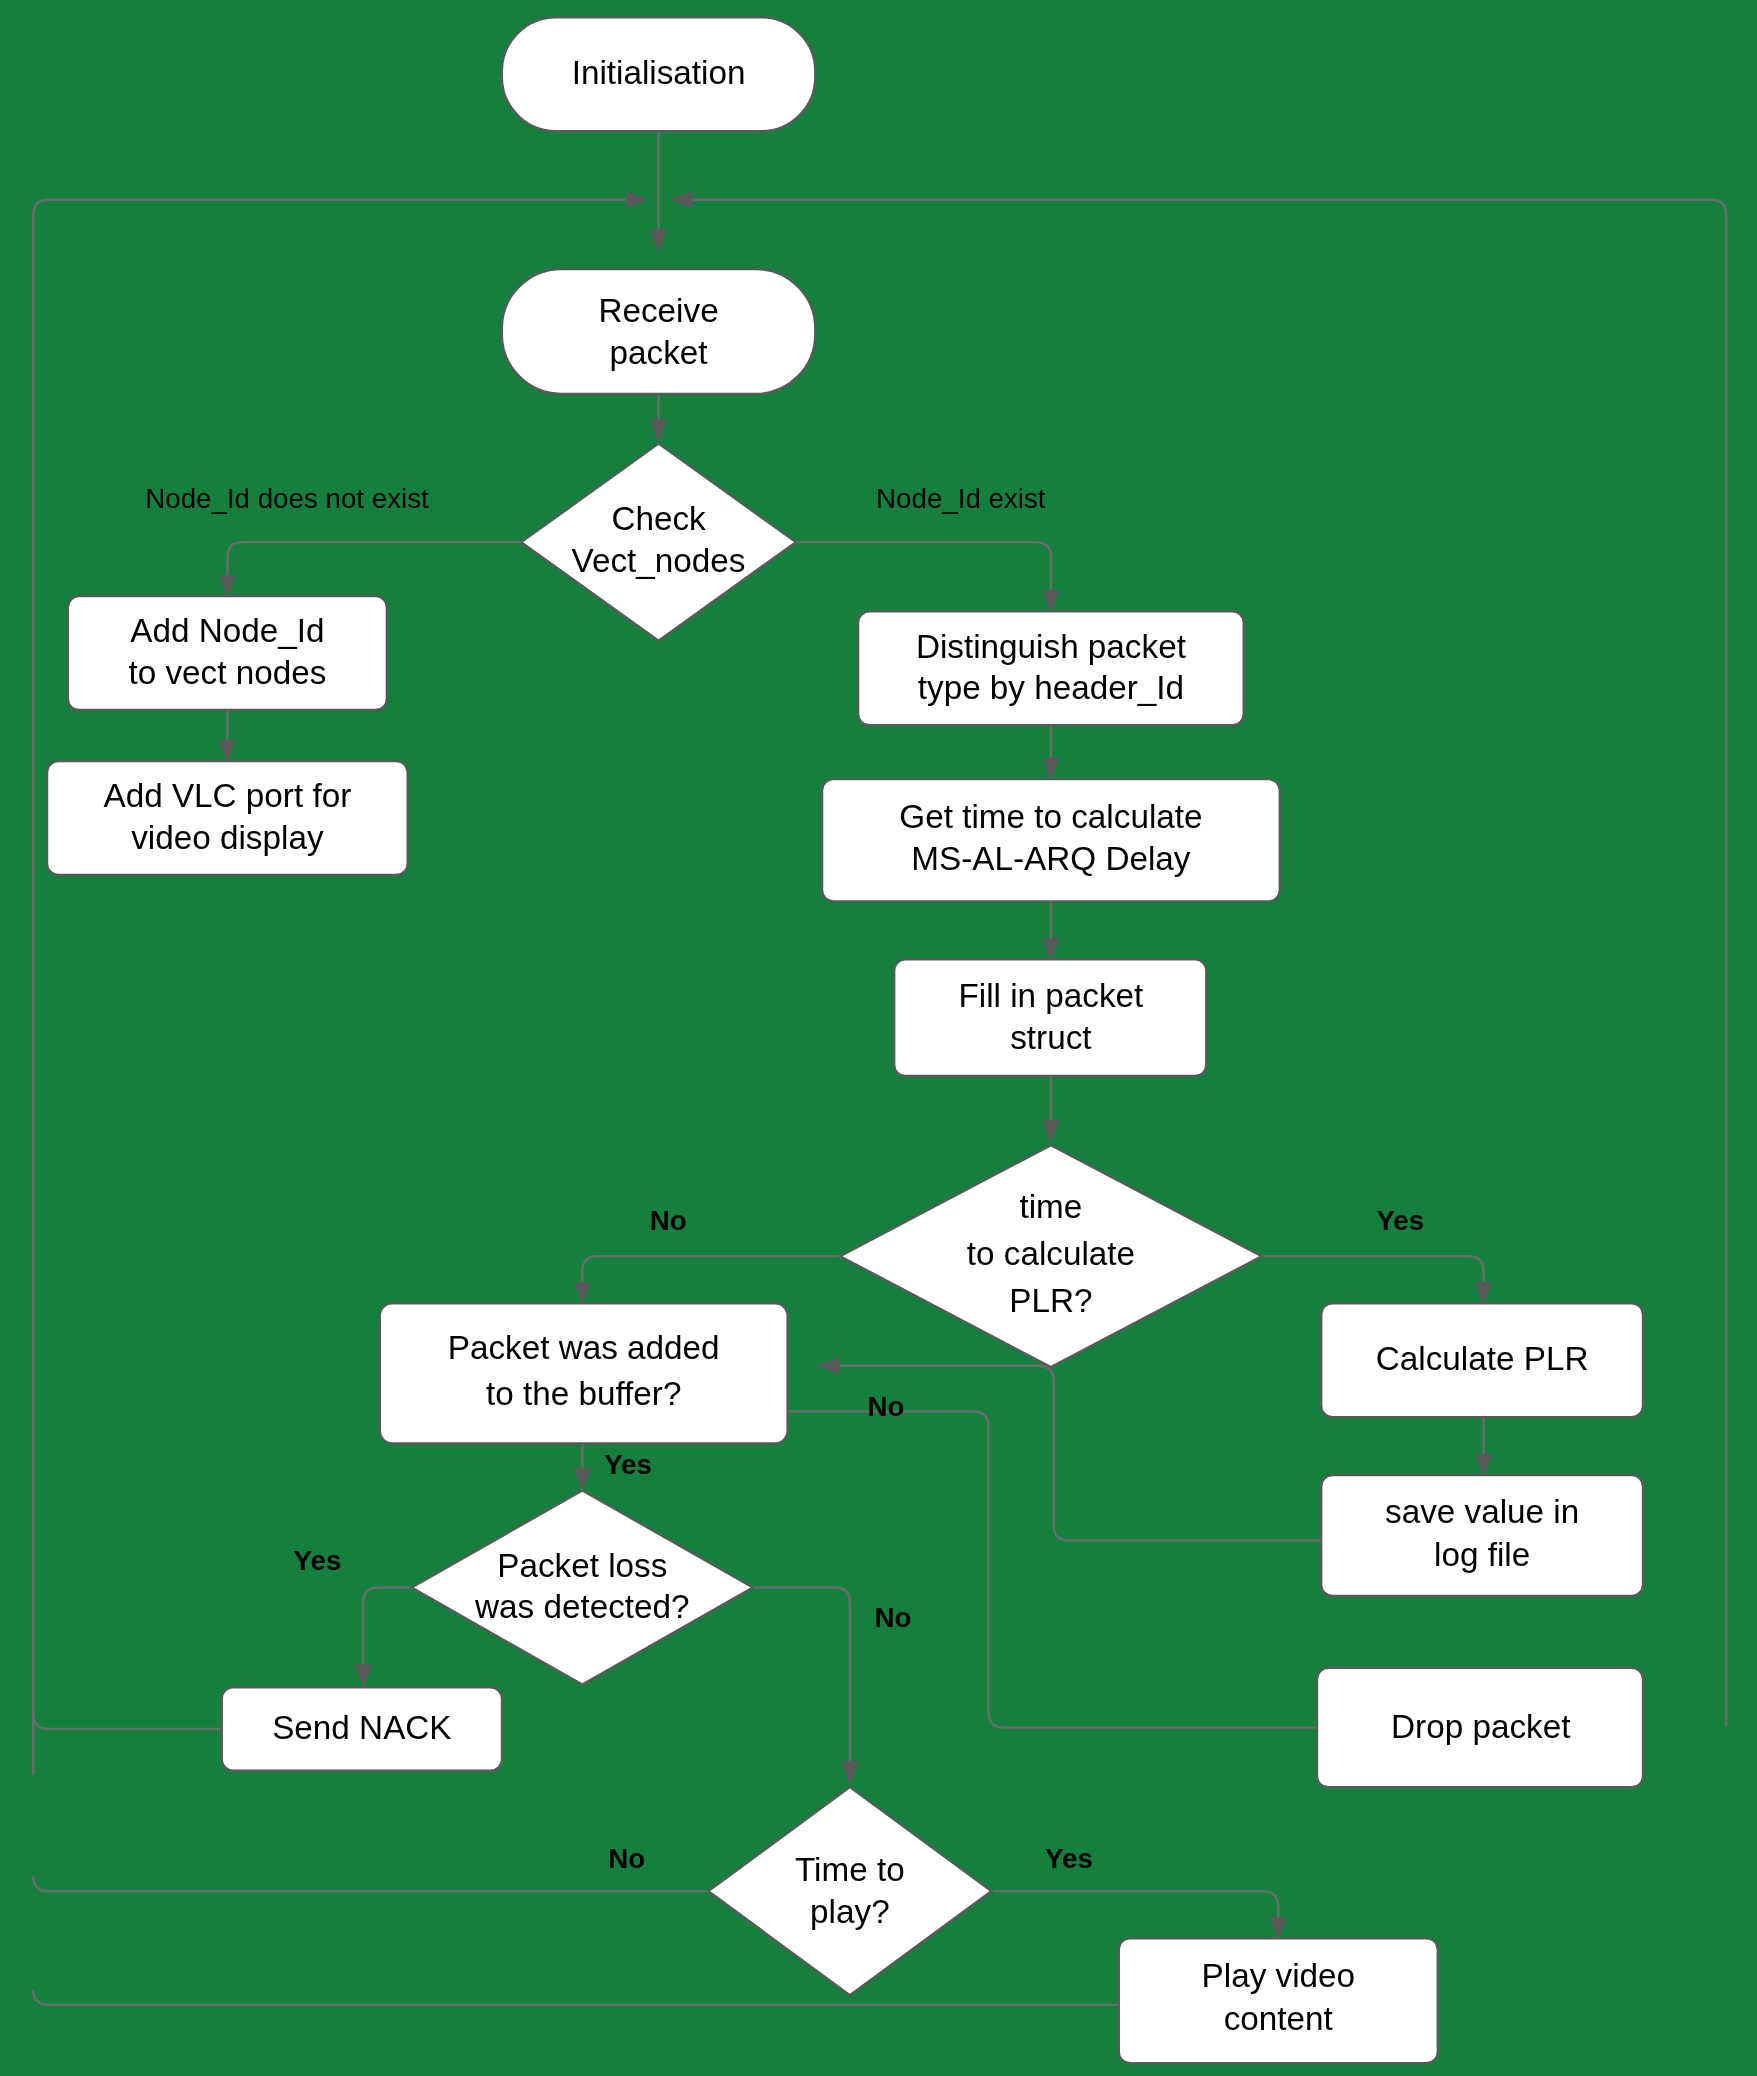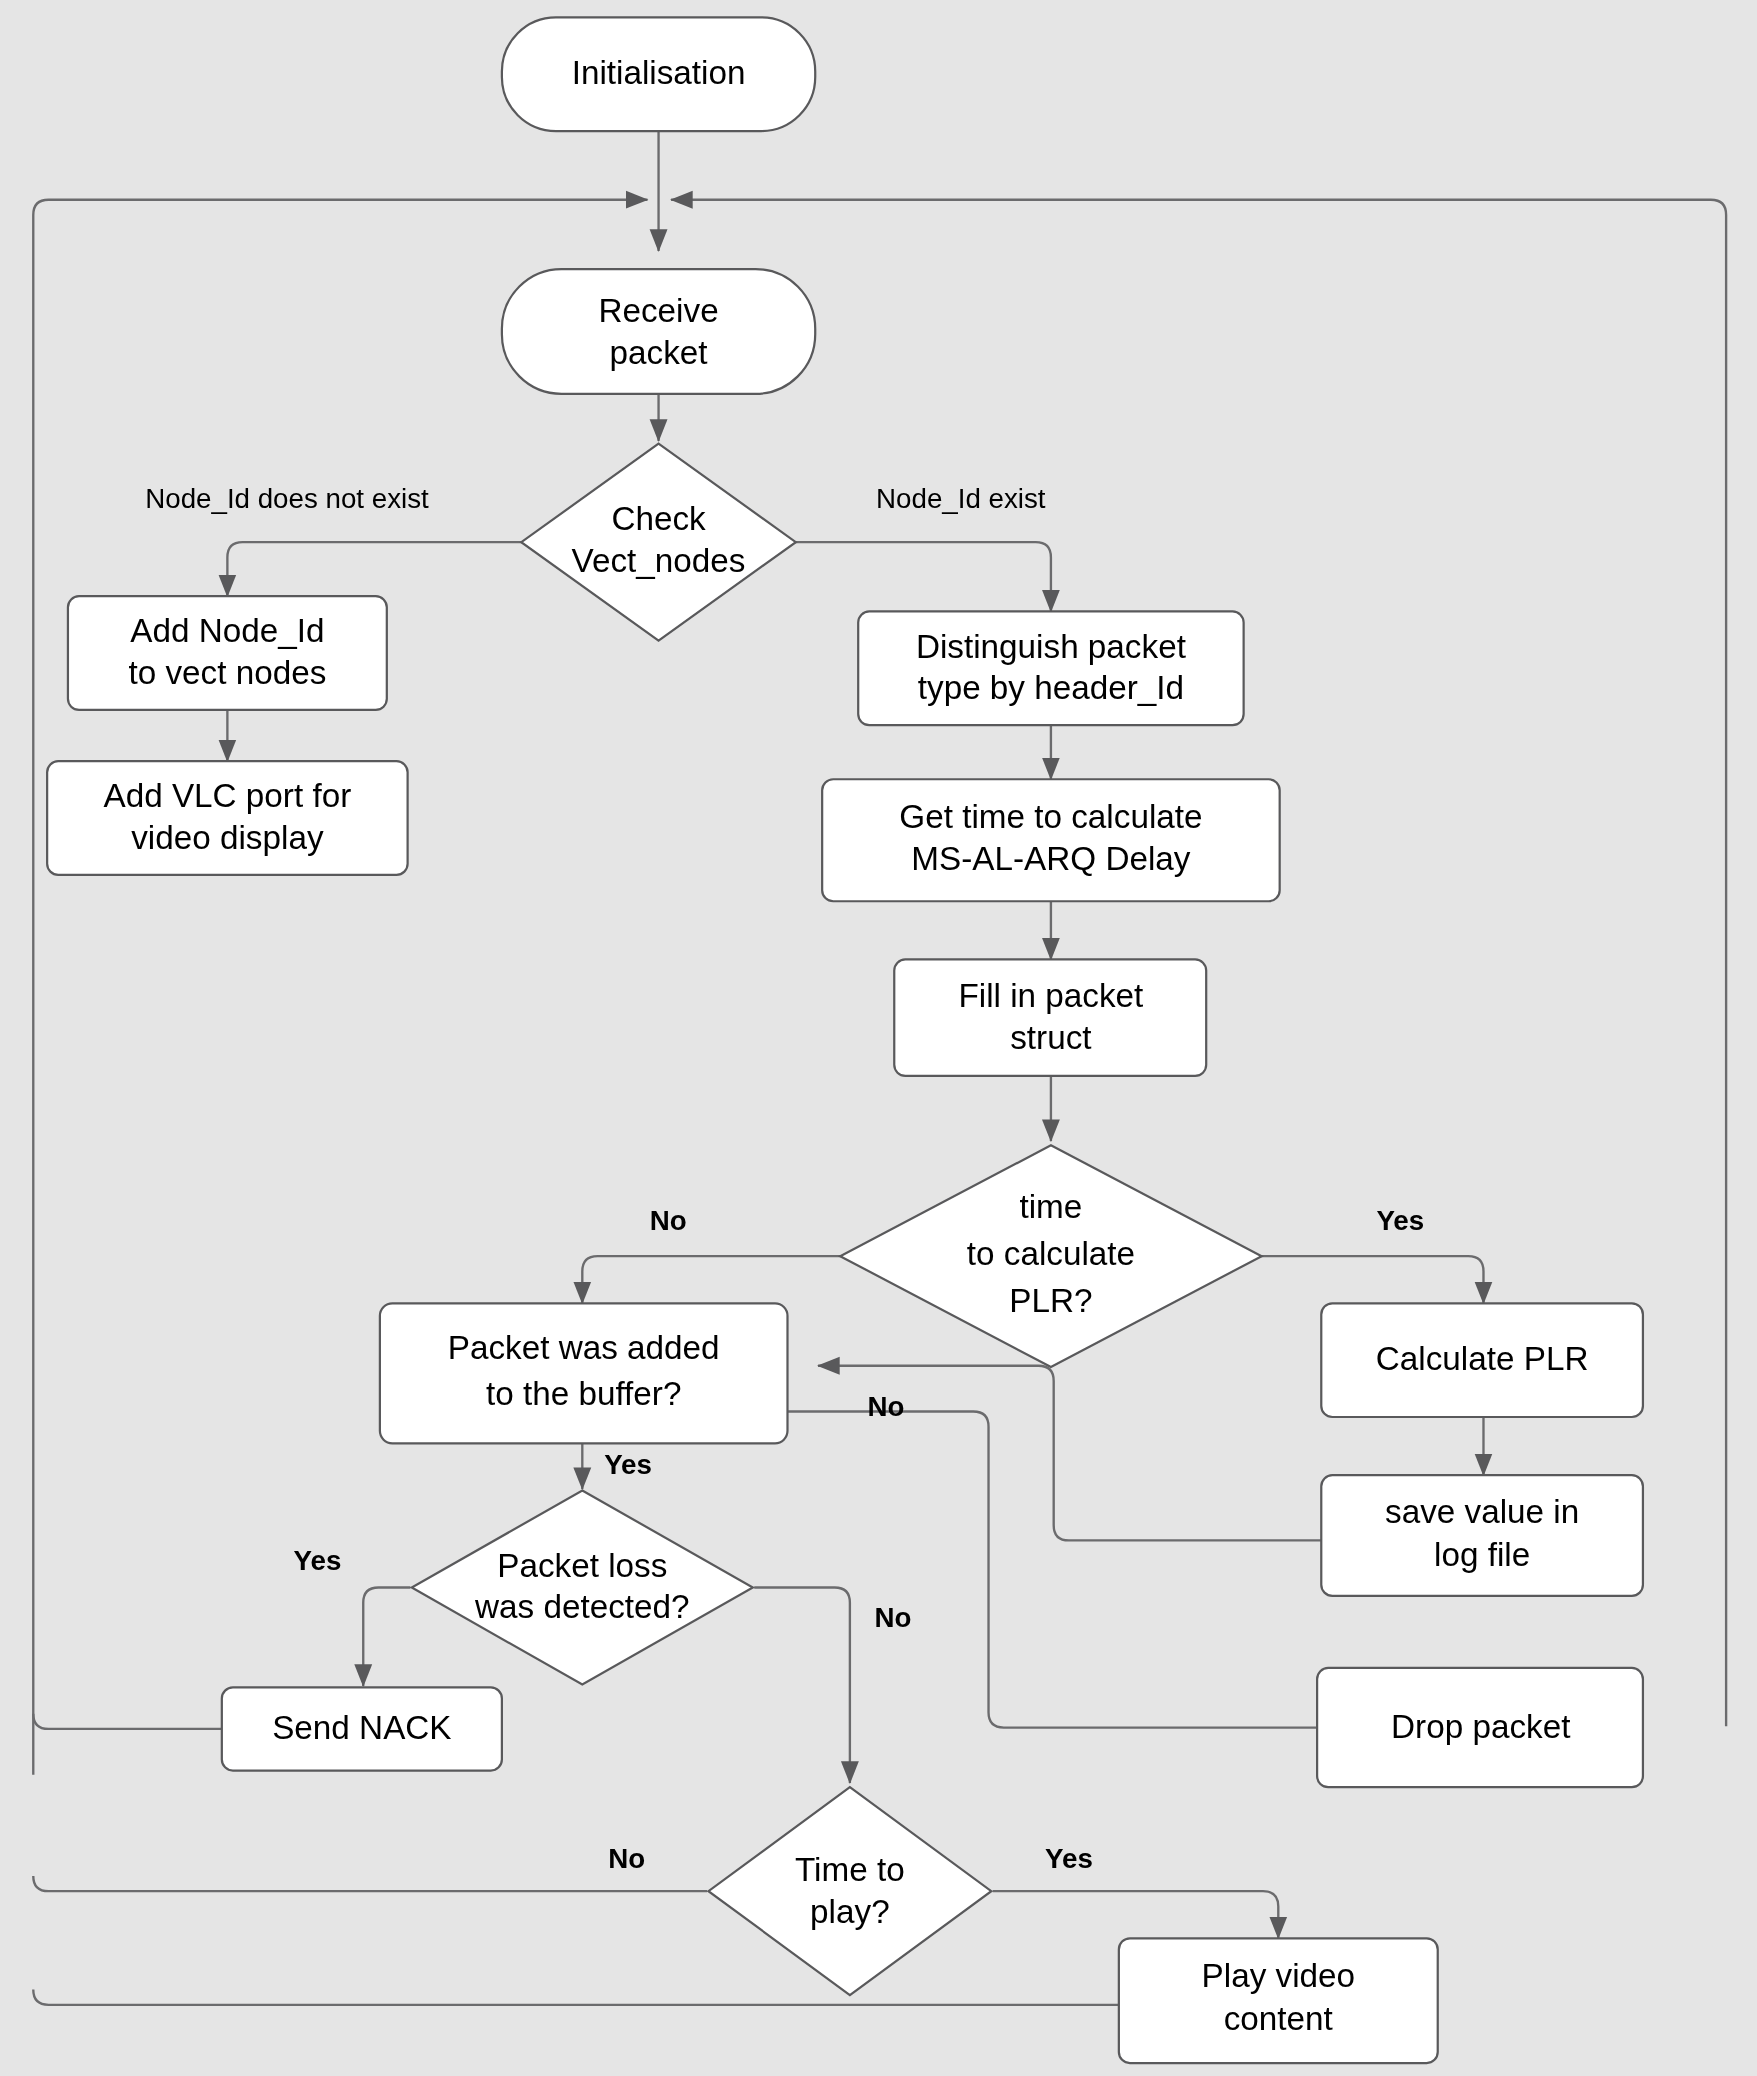--- a/index.html
+++ b/index.html
@@ -8,21 +8,21 @@
     padding: 0;
     background: #ffffff;
   }
   body {
     font-family: "Liberation Sans", sans-serif;
   }
   #stage {
     position: relative;
     width: 1758px;
     height: 2077px;
-    background: #e5e5e5;
+    background: #15803d;
     overflow: hidden;
   }
   #flow {
     position: absolute;
     left: 0;
     top: 0;
     width: 1758px;
     height: 2077px;
   }
   .node-text {

